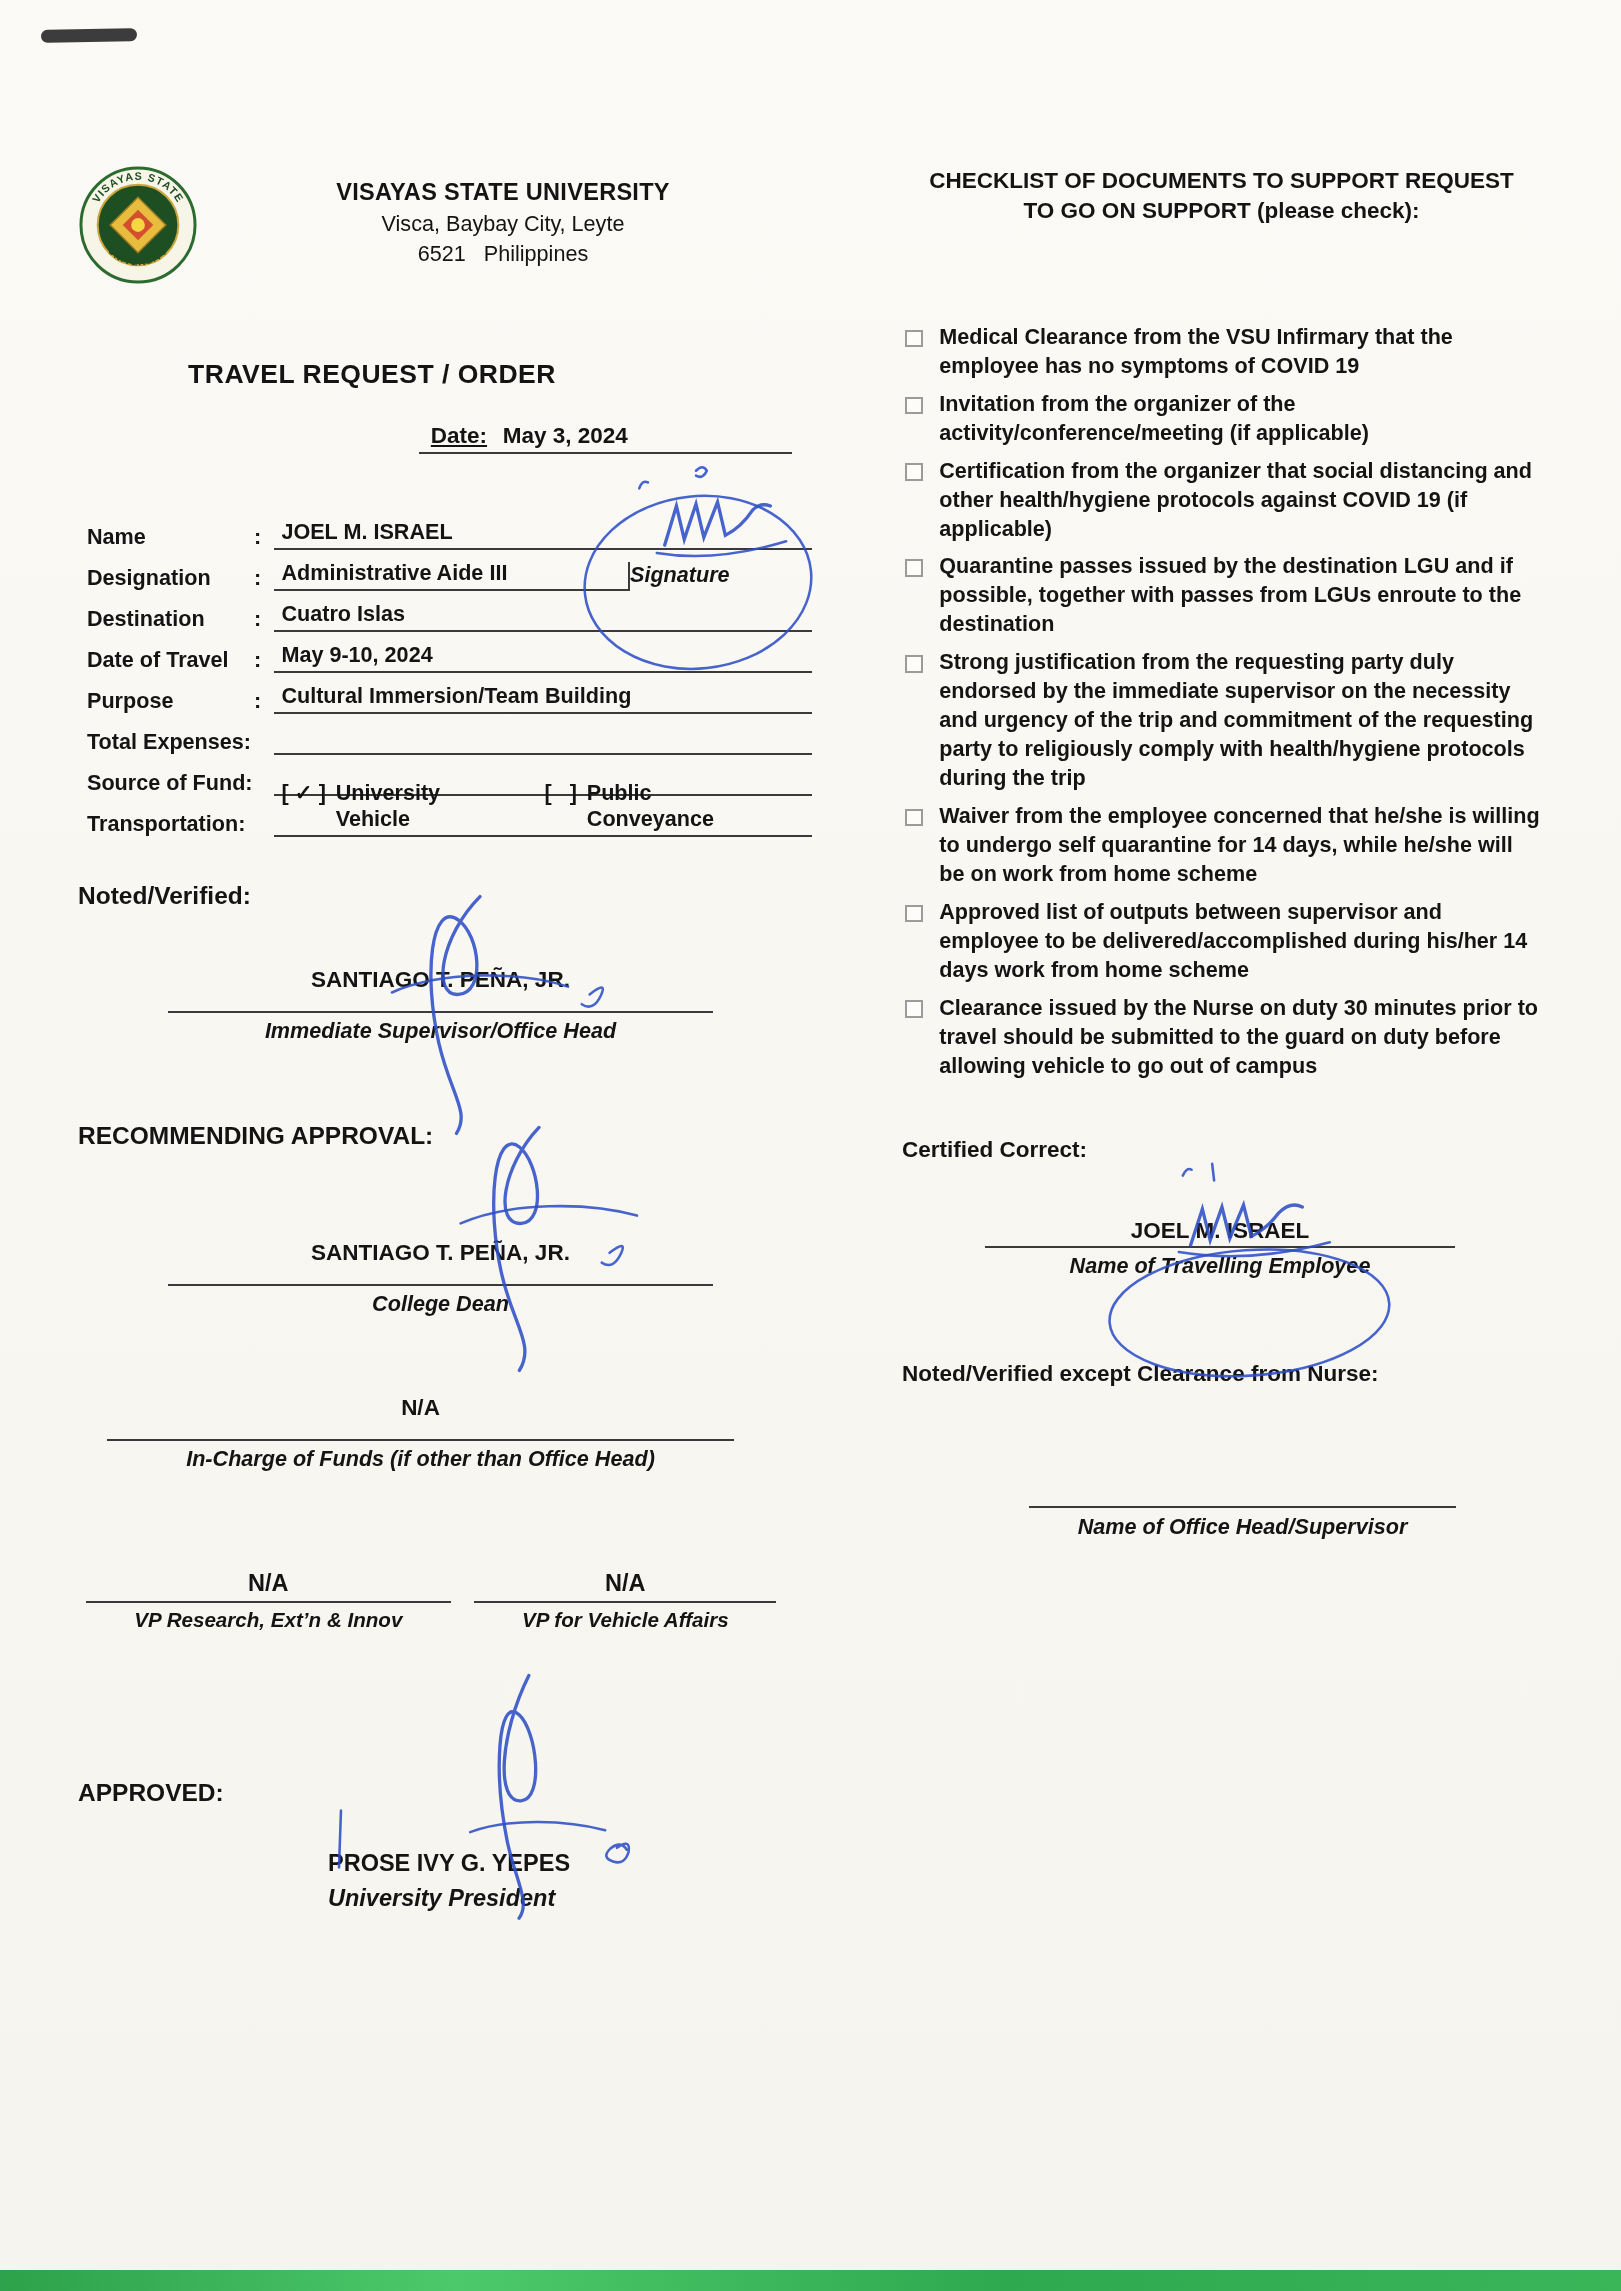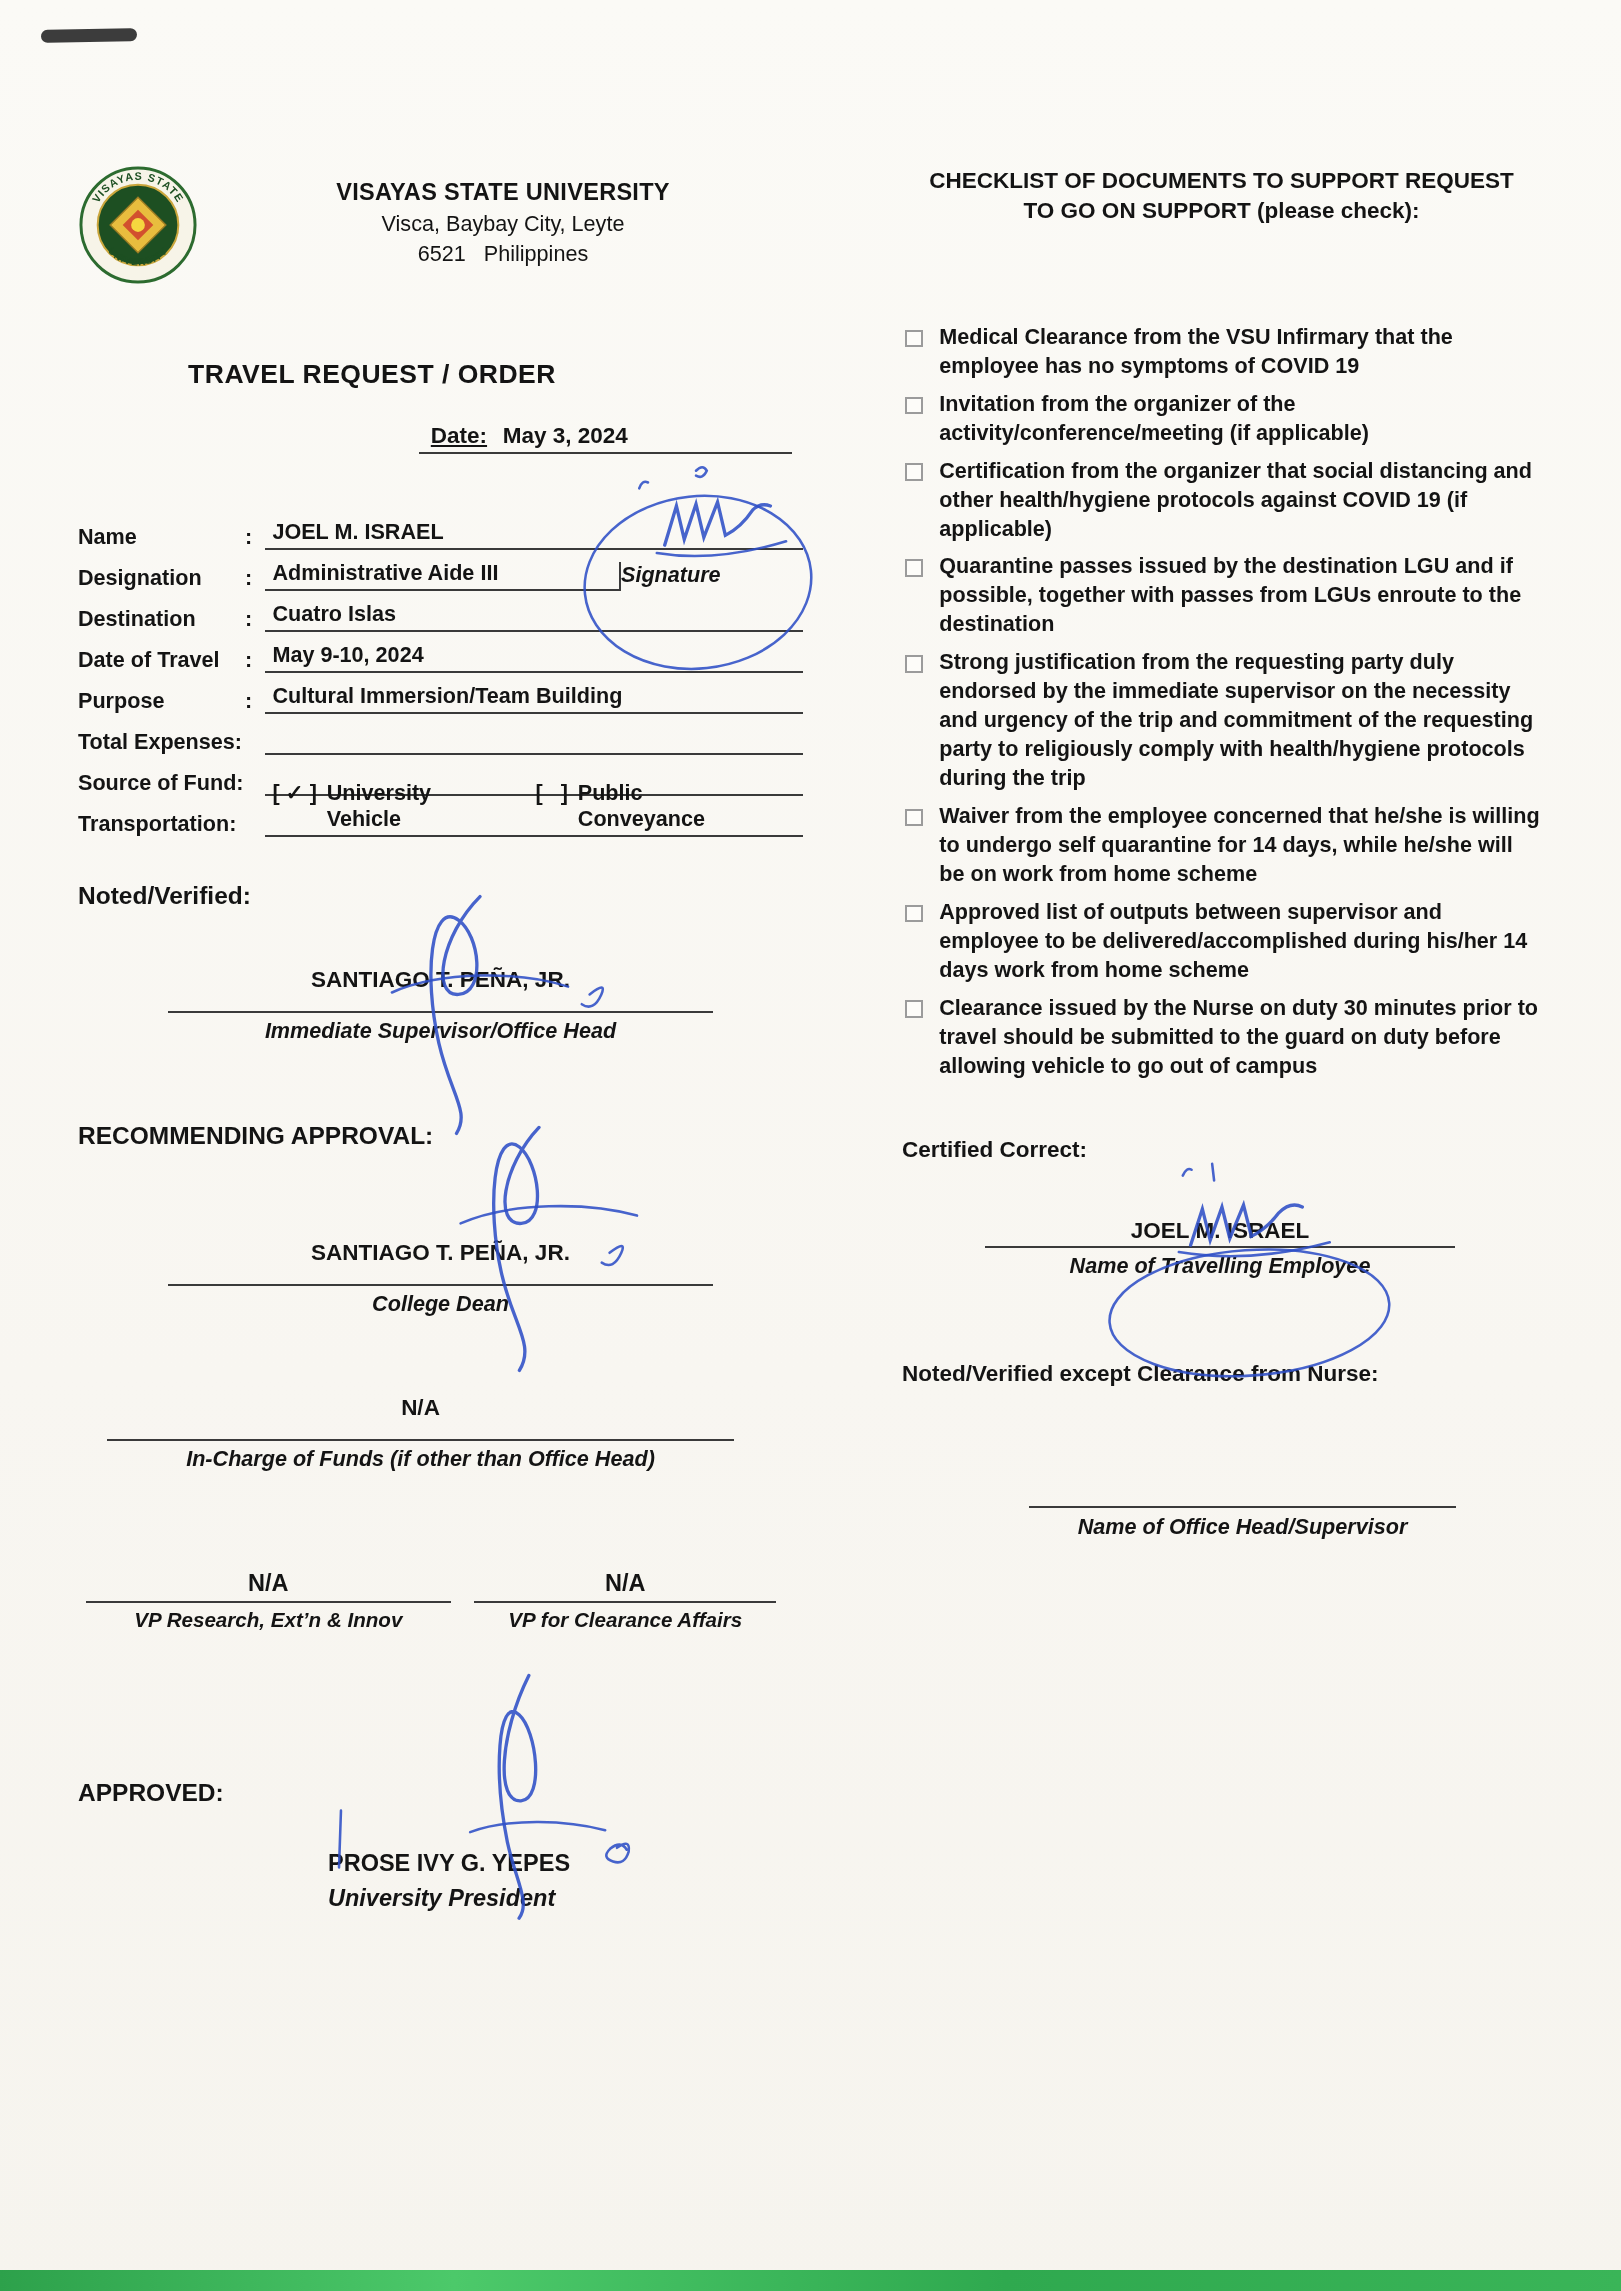--- a/index.html
+++ b/index.html
@@ -15,21 +15,21 @@
   .col-left{position:absolute;left:78px;top:165px;width:730px;}
   .univ-header{display:flex;align-items:flex-start;}
   .logo{width:120px;height:120px;flex:0 0 auto;}
   .univ-text{flex:1;text-align:center;padding-top:13.7px;}
   .univ-name{font-size:23.5px;font-weight:bold;letter-spacing:0.3px;}
   .univ-addr{font-size:21.6px;margin-top:4.9px;white-space:pre-wrap;}
   .form-title{margin-top:74px;width:588px;text-align:center;font-size:26.5px;font-weight:bold;letter-spacing:0.5px;}
   .date-line{margin-top:33px;margin-left:341px;width:361px;border-bottom:2px solid #3a3a3a;
              padding:0 0 2.9px 11.8px;font-size:22.5px;font-weight:bold;}
   .date-line .dlbl{margin-right:15.7px;text-decoration:underline;}
-  .fields{margin-top:55px;width:725px;}
+  .fields{margin-top:55px;width:725px;margin-left:9px;}
   .frow{display:flex;align-items:flex-end;height:41px;font-size:21.6px;font-weight:bold;}
   .flabel{width:167px;}
   .fcolon{width:19.6px;}
   .fvalue{flex:1;border-bottom:2px solid #3a3a3a;padding:0 3.9px 2.9px 7.8px;min-height:25.5px;}
   .sigcell{width:182px;border-left:2px solid #3a3a3a;font-style:italic;padding-bottom:2.9px;}
   .transp{display:flex;}
   .tbox{margin-right:9.8px;white-space:pre;}
   .tlabel{margin-right:35px;}
   .sec-label{margin-top:45px;font-size:24.5px;font-weight:bold;}
   .sec-label.rec{margin-top:78px;}
@@ -183,21 +183,21 @@
       <div class="role">In-Charge of Funds (if other than Office Head)</div>
     </div>
 
     <div class="vprow">
       <div class="vpblock vp1">
         <div class="name">N/A</div>
         <div class="role">VP Research, Ext’n &amp; Innov</div>
       </div>
       <div class="vpblock vp2">
         <div class="name">N/A</div>
-        <div class="role">VP for Clearance Affairs</div>
+        <div class="role">VP for Vehicle Affairs</div>
       </div>
     </div>
 
     <div class="sec-label approved">APPROVED:</div>
 
     <div class="president">
       <div class="name">PROSE IVY G. YEPES</div>
       <div class="role">University President</div>
     </div>
   </div>

